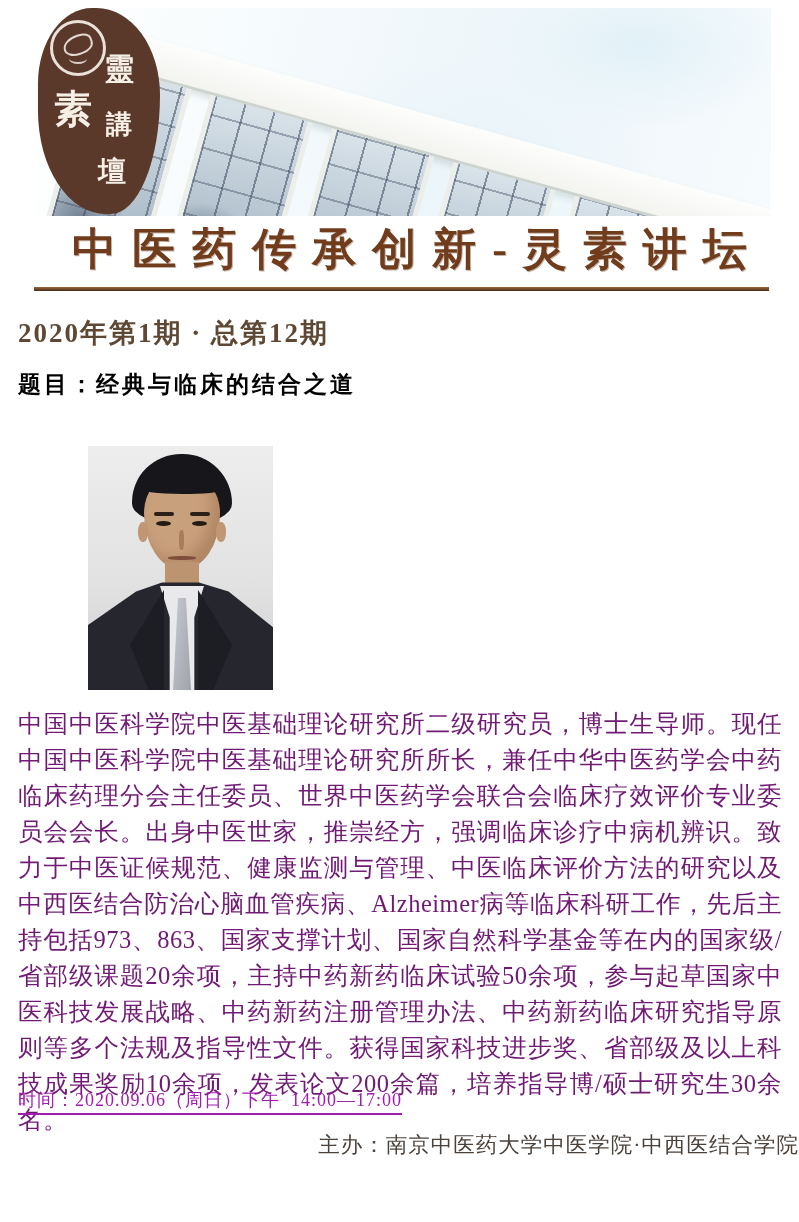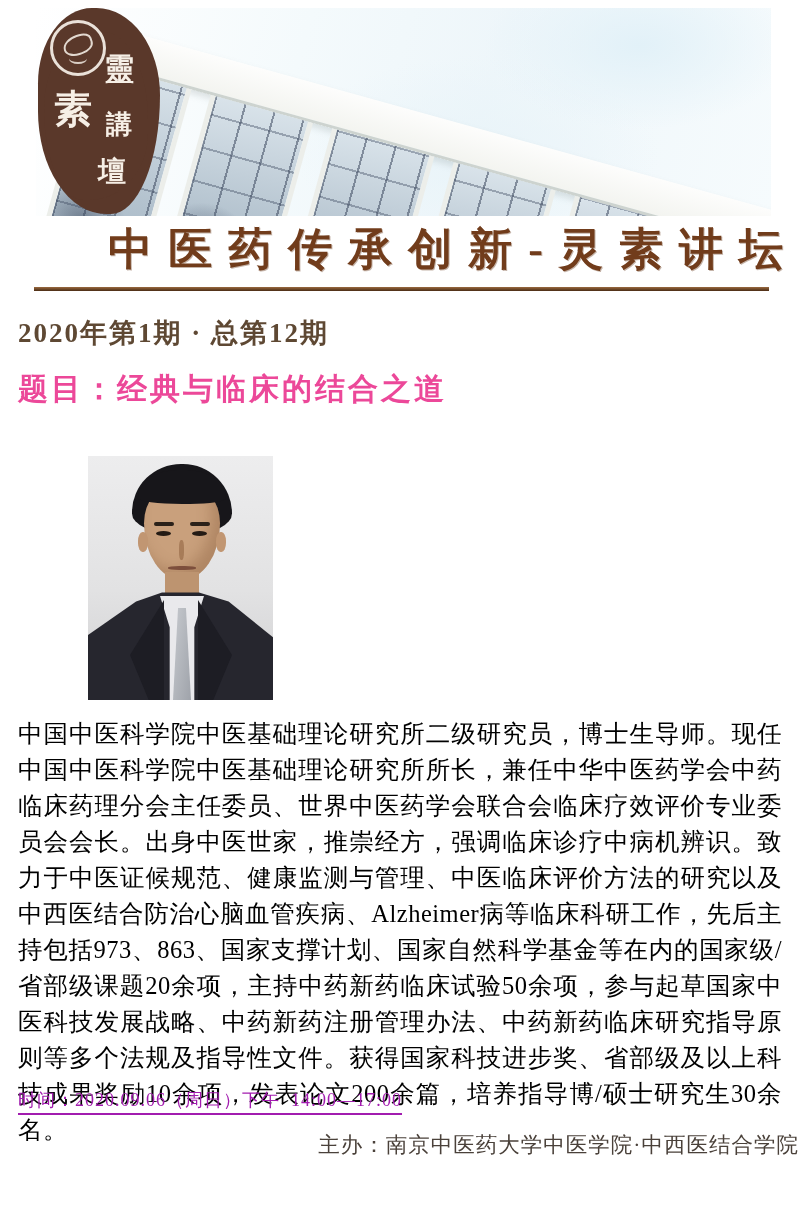--- a/index.html
+++ b/index.html
@@ -63,36 +63,36 @@
     content:"";position:absolute;left:10px;top:12px;width:26px;height:16px;
     border:2px solid rgba(250,244,236,.85);border-radius:60% 40% 50% 50%;
     transform:rotate(-18deg);
   }
   .seal-emblem::after{
     content:"";position:absolute;left:16px;top:30px;width:18px;height:9px;
     border-bottom:2px solid rgba(250,244,236,.8);border-radius:50%;
   }
   
   .calli-title{
-    margin:4px 0 0 0;text-align:right;white-space:nowrap;
+    margin:4px 0 0 0;text-align:center;white-space:nowrap;
     font-size:44px;font-weight:bold;color:#713c1b;
     letter-spacing:16px;text-shadow:1px 1px 0 rgba(90,40,10,.35);padding-left:36px;
   }
   .banner-rule{
     height:4px;margin:8px 30px 0 34px;
     background:linear-gradient(#9a6a40,#4a2c14);
   }
   
   .issue-line{
     margin:24px 0 0 18px;font-size:27px;font-weight:600;
     color:#5e4833;letter-spacing:2px;
   }
   .topic-line{
-    margin:18px 0 0 18px;font-size:30px;font-weight:bold;
-    color:#ec4899;letter-spacing:3px;
+    margin:18px 0 0 18px;font-size:23px;font-weight:bold;
+    color:#000000;letter-spacing:3px;
   }
   
   .speaker{position:relative;height:246px;margin-top:46px;}
   .photo{
     position:absolute;left:88px;top:0;width:185px;height:244px;overflow:hidden;
     background:linear-gradient(#ededee 0%,#e2e2e3 55%,#cfcfd1 100%);
   }
   .hair{
     position:absolute;left:44px;top:8px;width:100px;height:70px;background:#17161a;
     border-radius:50% 50% 42% 46% / 70% 72% 30% 30%;
@@ -133,21 +133,21 @@
   .lapel-r{left:110px;clip-path:polygon(0 0,100% 55%,45% 100%,0 100%);}
   .name-row{position:absolute;left:298px;top:128px;display:flex;align-items:baseline;}
   .speaker-name{
     font-size:48px;font-weight:bold;color:#5c3a22;letter-spacing:8px;
     text-shadow:1px 1px 0 rgba(80,40,15,.3);
   }
   .speaker-title{margin-left:44px;font-size:26px;font-weight:bold;color:#4f3524;letter-spacing:4px;}
   
   .bio{
     margin:14px 17px 0 18px;font-size:24.5px;line-height:36px;
-    text-align:justify;color:#000000;letter-spacing:0.5px;
+    text-align:justify;color:#701a75;letter-spacing:0.5px;
   }
   
   .details{position:absolute;left:0;top:1088px;width:799px;}
   .info-line{
     margin-left:18px;font-size:18px;color:#a21caf;letter-spacing:1px;
     text-decoration:underline;text-underline-offset:7px;text-decoration-thickness:2px;
     white-space:pre-wrap;width:max-content;
   }
   .info-line + .info-line{margin-top:16px;}
   .organizer-line{

